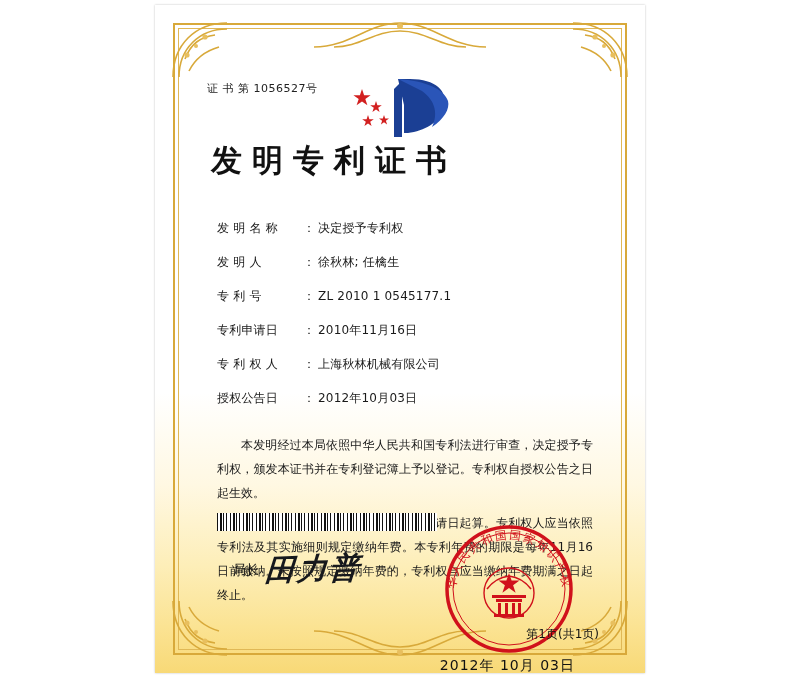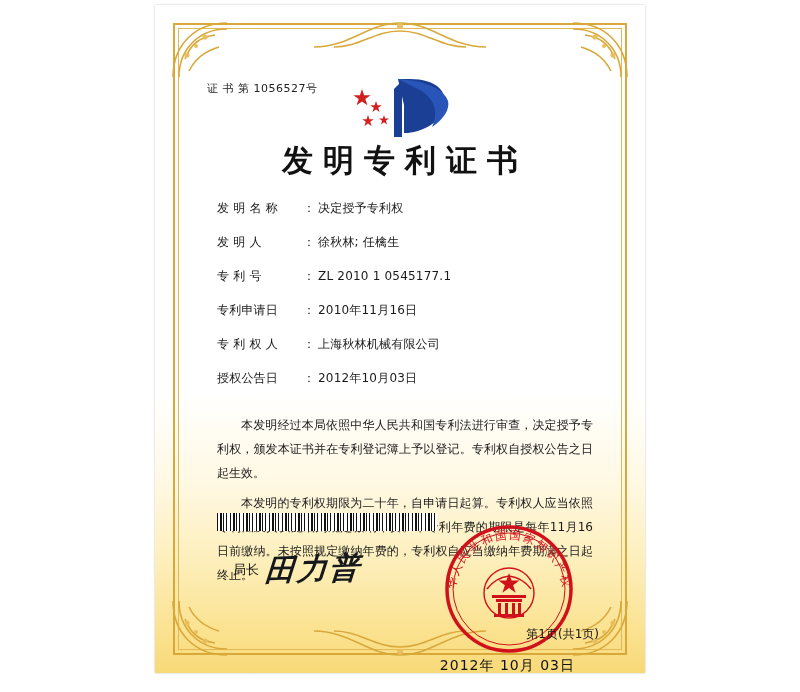--- a/index.html
+++ b/index.html
@@ -111,31 +111,30 @@
     position: absolute;
     left: 50%;
     top: 10px;
     transform: translateX(-50%);
     width: 120px;
     height: 66px;
   }
 
   .title {
     margin-top: 44px;
-    text-align: center;
     font-family: Liberation Sans, sans-serif;
     font-size: 31px;
     font-weight: bold;
     letter-spacing: 10px;
     color: #111;
     text-indent: 10px;
   }
 
   .fields {
-    margin-top: 18px;
+    margin-top: 38px;
     padding-left: 16px;
   }
   .field-row {
     display: flex;
     align-items: baseline;
     font-size: 12px;
     color: #1a1a1a;
     margin-bottom: 17px;
   }
   .field-label {

